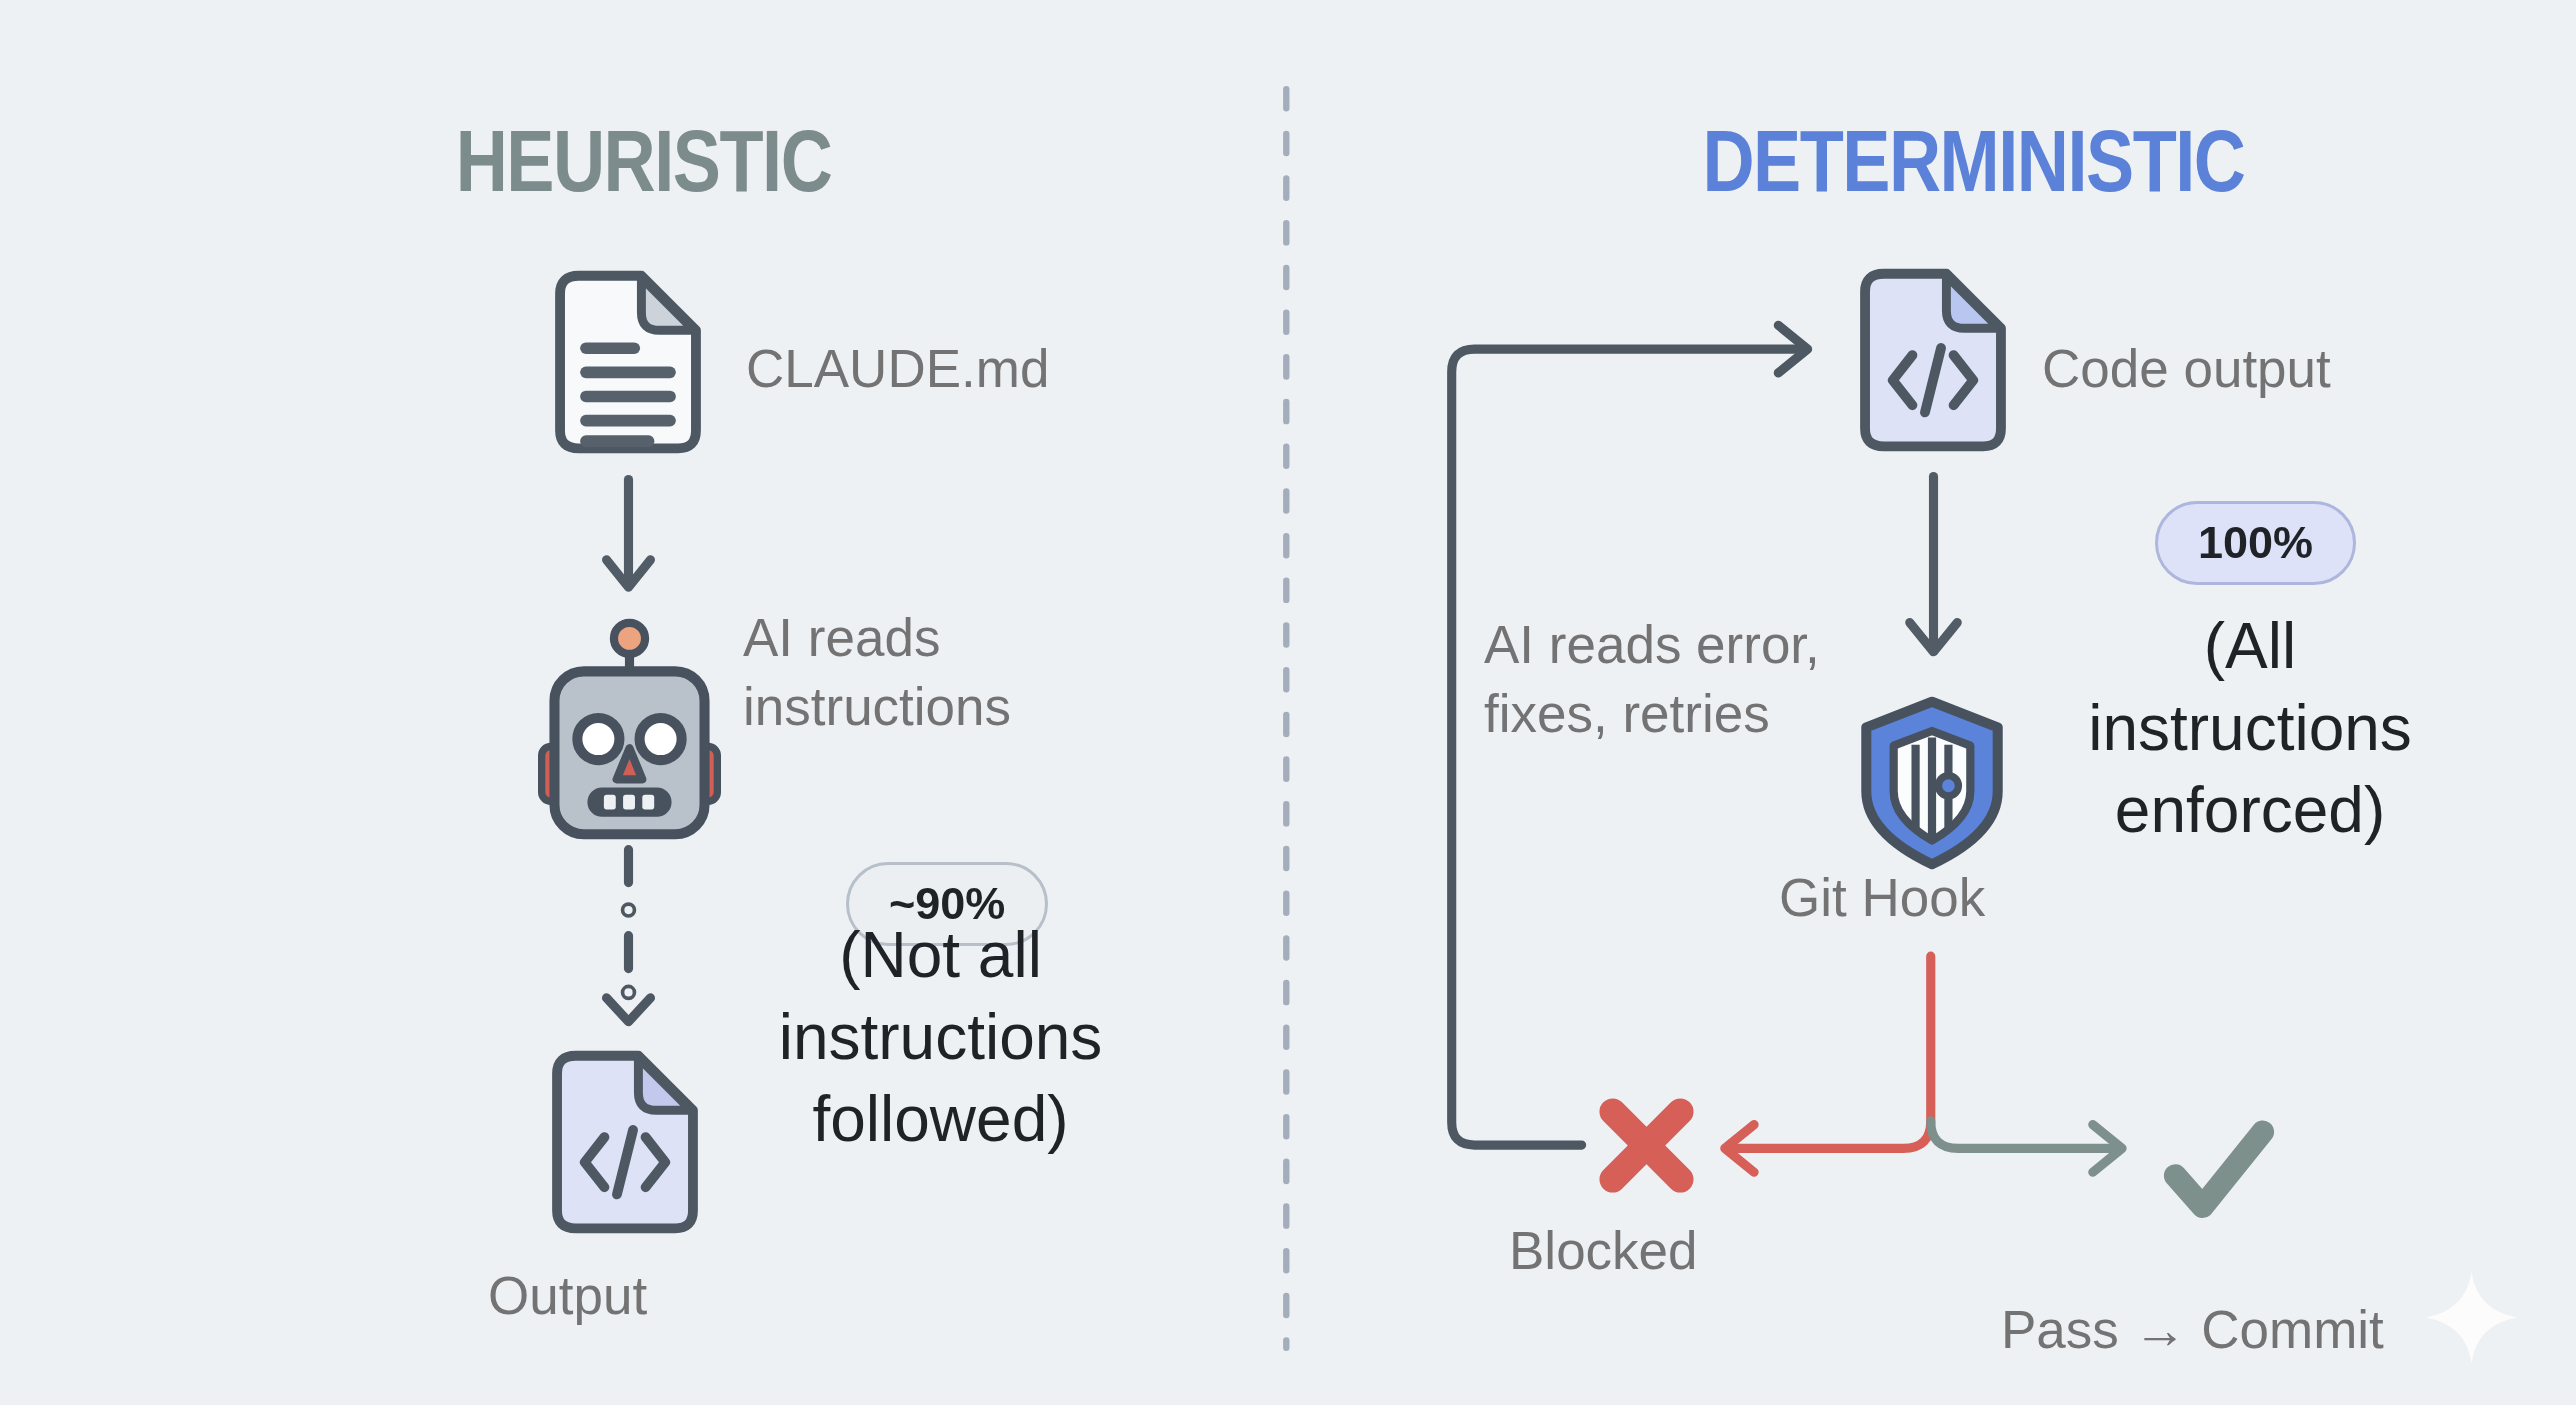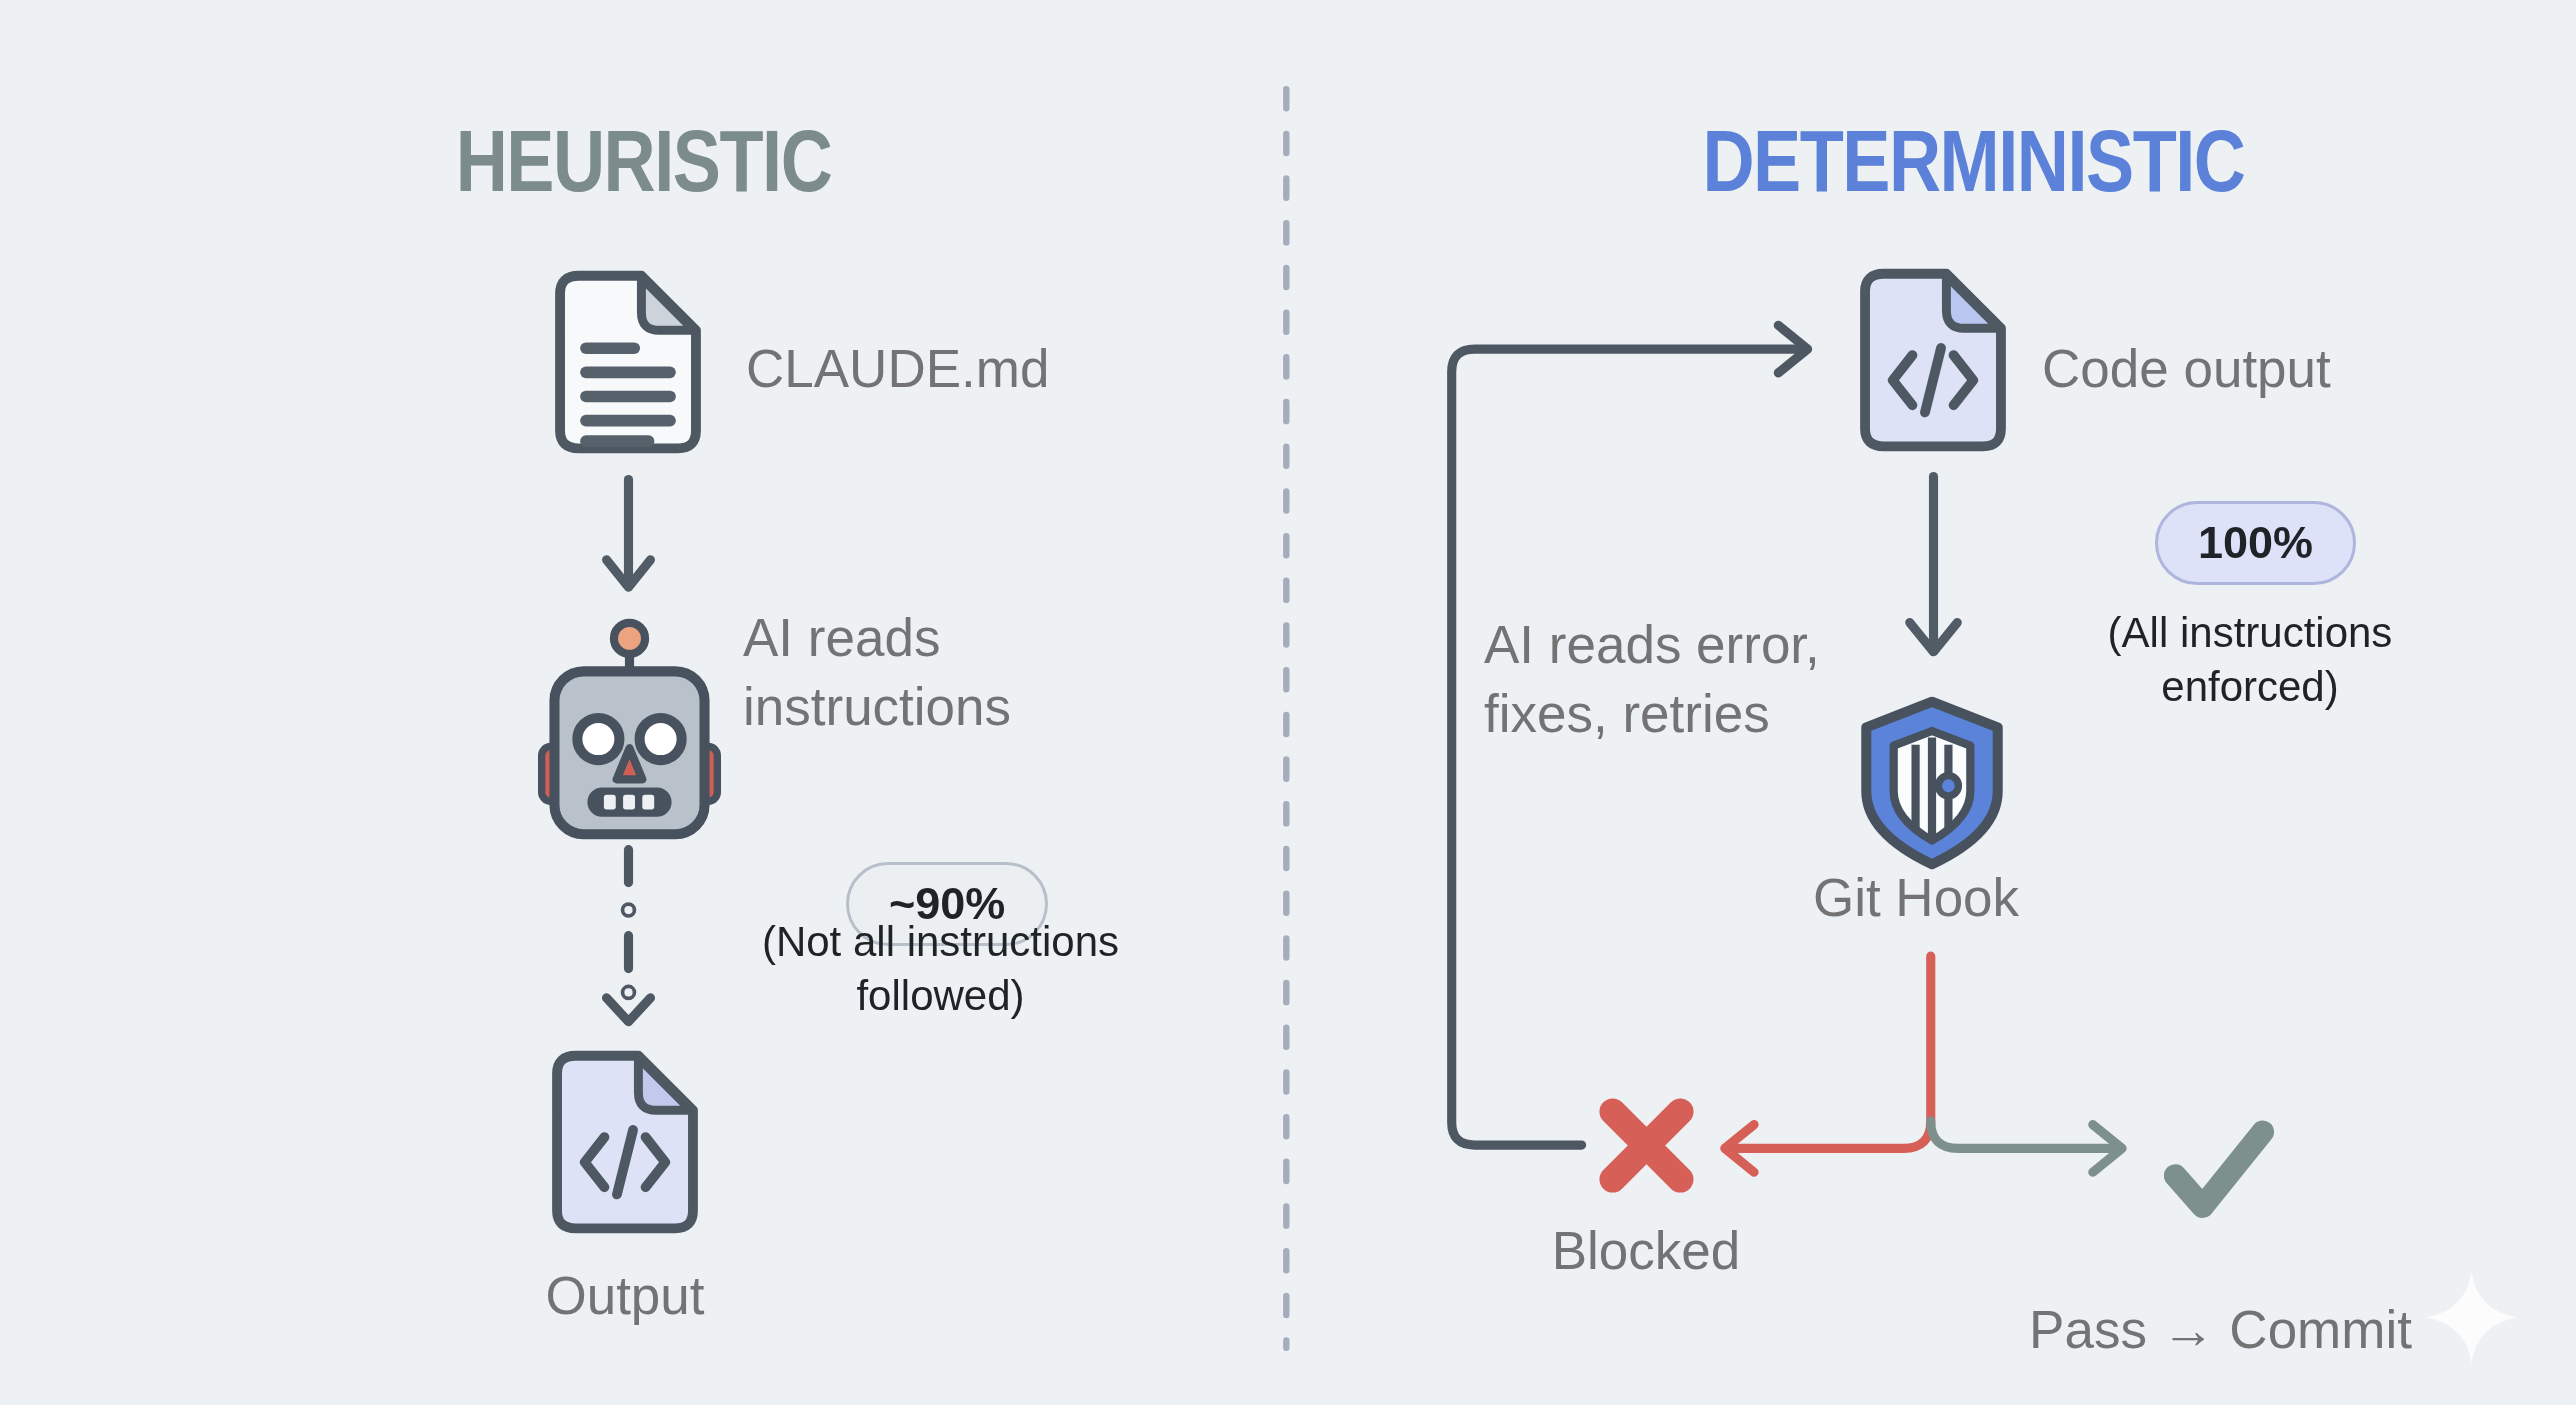--- a/index.html
+++ b/index.html
@@ -13,28 +13,28 @@
   }
   .abs { position:absolute; }
   .title {
     font-size:88px; font-weight:800; letter-spacing:-1.8px;
     text-align:center; white-space:nowrap;
     transform:scaleX(0.82); transform-origin:center;
   }
   .title.heuristic { color:#7c8b8c; }
   .title.deterministic { color:#5b82d8; }
   .lbl { font-size:53px; color:#737373; line-height:1.3; }
-  .lbl.center { text-align:center; }
+  .lbl.center { }
   .pill {
     display:inline-block; font-size:45px; font-weight:700; color:#1f2327;
     padding:12.8px 40px; border-radius:55px; white-space:nowrap;
   }
   .pill.gray { background:#eceff2; border:3.7px solid #b7c0ca; }
   .pill.blue { background:#dee2f8; border:3.7px solid #aeb6dd; }
-  .caption { font-size:42px; color:#1f2327; text-align:center; line-height:1.28; }
+  .caption { font-size:64px; color:#1f2327; text-align:center; line-height:1.28; }
   svg { display:block; overflow:visible; }
 </style>
 </head>
 <body>
 
 <div class="abs title heuristic" style="left:369px; top:110px; width:549px;">HEURISTIC</div>
 <div class="abs title deterministic" style="left:1653px; top:110px; width:549px;">DETERMINISTIC</div>
 
 <svg class="abs" style="left:1279px; top:82px;" width="14.6" height="1273" viewBox="0 0 16 1392">
   <line x1="8" y1="6" x2="8" y2="1386" stroke="#a4adbb" stroke-width="7" stroke-dasharray="21 28" stroke-linecap="round"></line>

